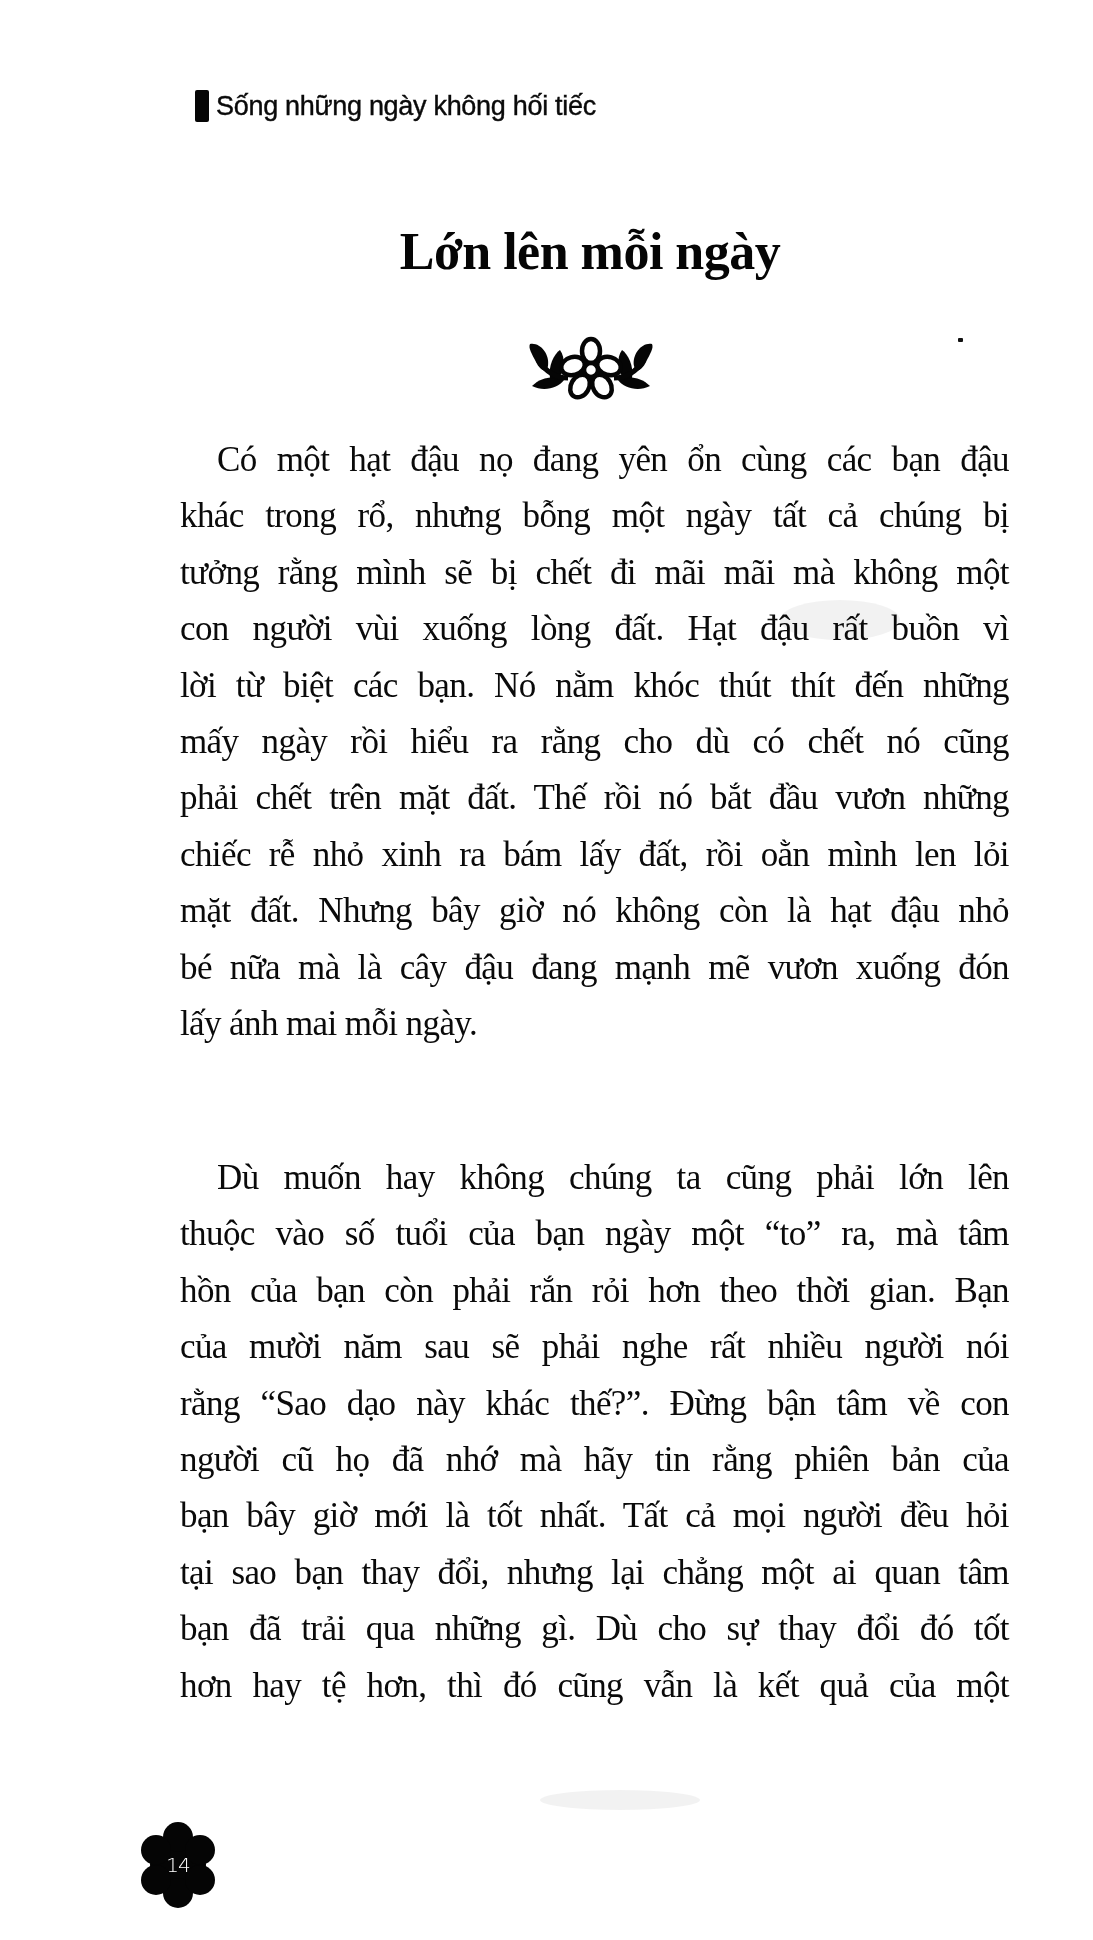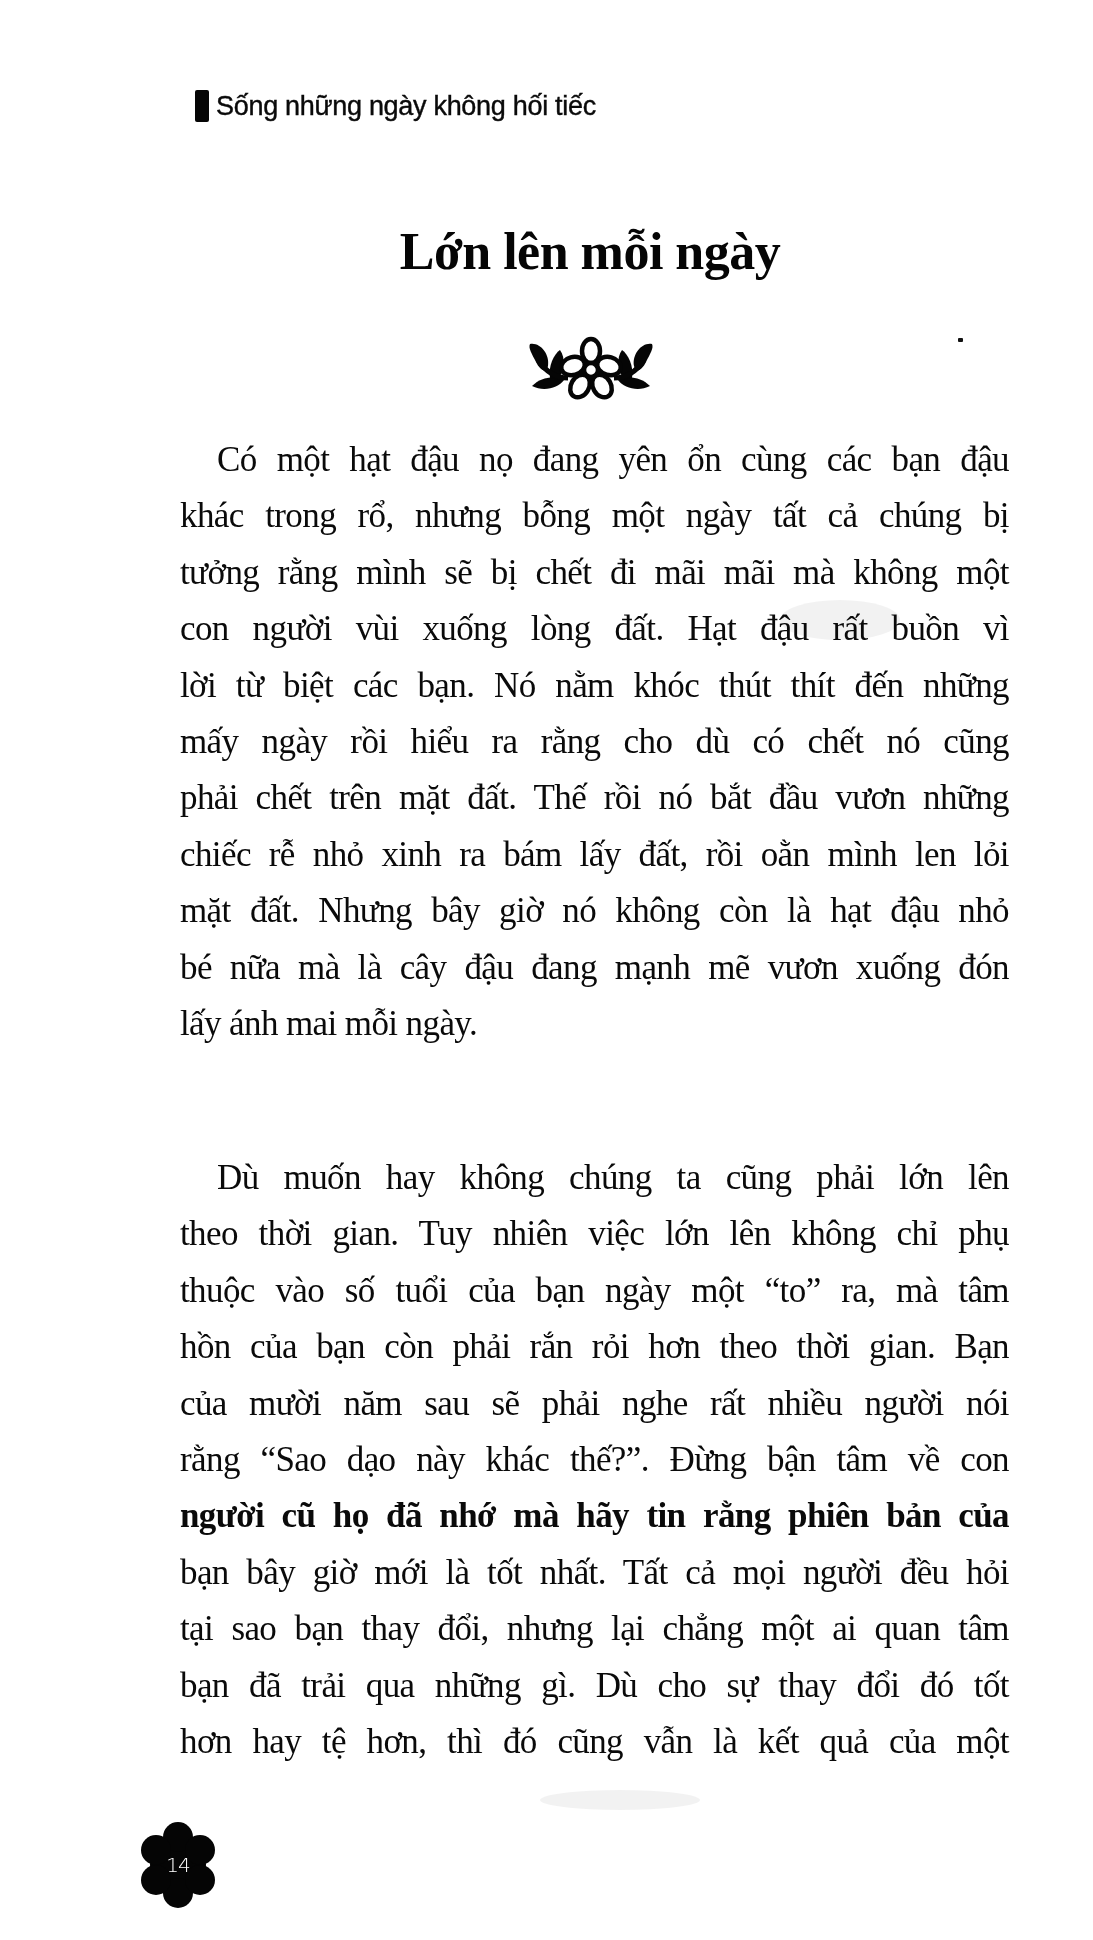--- a/index.html
+++ b/index.html
@@ -177,26 +177,25 @@
   <span class="line" style="white-space: normal;">mấy ngày rồi hiểu ra rằng cho dù có chết nó cũng</span>
   <span class="line" style="white-space: normal;">phải chết trên mặt đất. Thế rồi nó bắt đầu vươn những</span>
   <span class="line" style="white-space: normal;">chiếc rễ nhỏ xinh ra bám lấy đất, rồi oằn mình len lỏi</span>
   <span class="line" style="white-space: normal;">mặt đất. Nhưng bây giờ nó không còn là hạt đậu nhỏ</span>
   <span class="line" style="white-space: normal;">bé nữa mà là cây đậu đang mạnh mẽ vươn xuống đón</span>
   <span class="line last">lấy ánh mai mỗi ngày.</span>
 </div>
 
 <div class="body-text para" id="para2">
   <span class="line first" style="white-space: normal;">Dù muốn hay không chúng ta cũng phải lớn lên</span>
-  <span class="line" style="white-space: normal;">theo thời gian. Tuy nhiên việc lớn lên không chỉ phụ</span>
   <span class="line" style="white-space: normal;">thuộc vào số tuổi của bạn ngày một “to” ra, mà tâm</span>
   <span class="line" style="white-space: normal;">hồn của bạn còn phải rắn rỏi hơn theo thời gian. Bạn</span>
   <span class="line" style="white-space: normal;">của mười năm sau sẽ phải nghe rất nhiều người nói</span>
   <span class="line" style="white-space: normal;">rằng “Sao dạo này khác thế?”. Đừng bận tâm về con</span>
-  <span class="line" style="white-space: normal; font-weight: bold;">người cũ họ đã nhớ mà hãy tin rằng phiên bản của</span>
+  <span class="line" style="white-space: normal;">người cũ họ đã nhớ mà hãy tin rằng phiên bản của</span>
   <span class="line" style="white-space: normal;">bạn bây giờ mới là tốt nhất. Tất cả mọi người đều hỏi</span>
   <span class="line" style="white-space: normal;">tại sao bạn thay đổi, nhưng lại chẳng một ai quan tâm</span>
   <span class="line" style="white-space: normal;">bạn đã trải qua những gì. Dù cho sự thay đổi đó tốt</span>
   <span class="line" style="white-space: normal;">hơn hay tệ hơn, thì đó cũng vẫn là kết quả của một</span>
 </div>
 
 <div class="page-badge">
   <svg width="76" height="90" viewBox="0 0 76 90" xmlns="http://www.w3.org/2000/svg">
     <g fill="#050505">
       <circle cx="38" cy="45" r="28"></circle>

